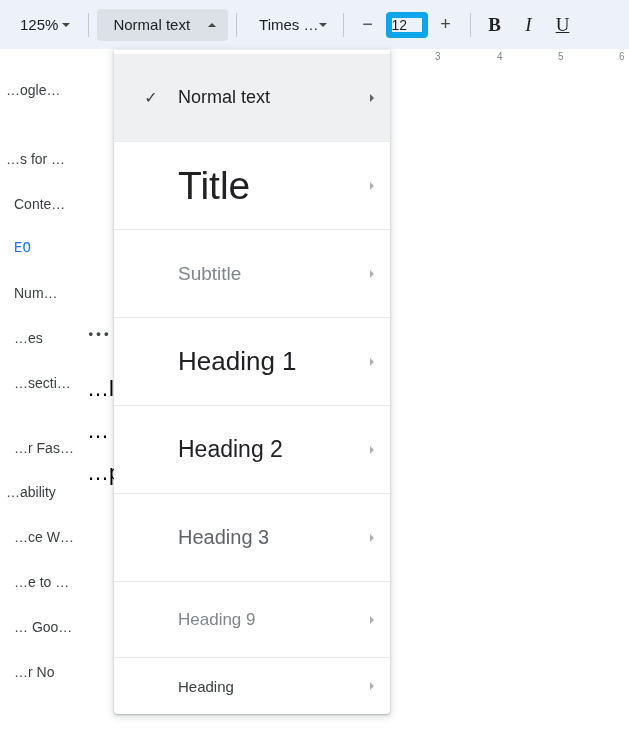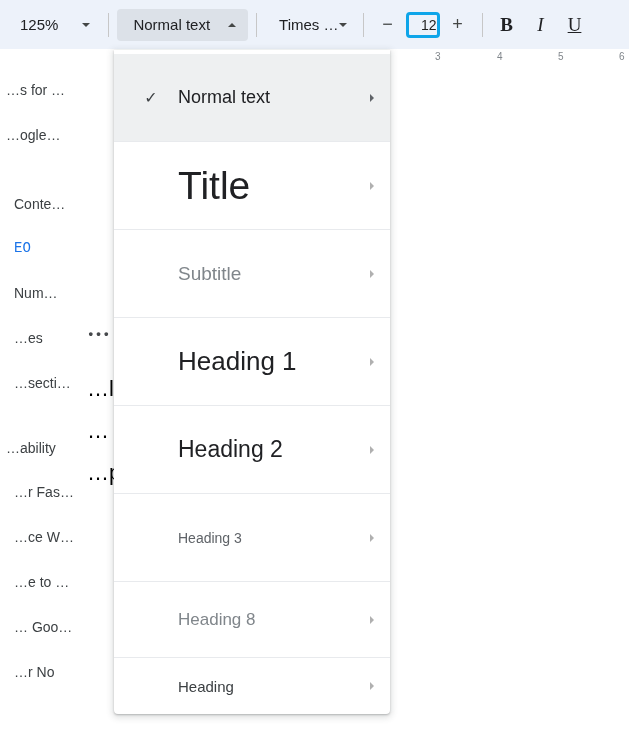--- a/index.html
+++ b/index.html
@@ -17,27 +17,27 @@
   }
   .toolbar .divider {
     width: 1px; height: 24px; background: #c7c7c7; margin: 0 6px;
   }
   .tb-btn {
     display: flex; align-items: center; justify-content: center;
     height: 32px; min-width: 32px; border-radius: 4px;
     font-size: 14px; color: #202124; cursor: pointer;
     padding: 0 6px;
   }
-  .zoom { padding: 0 10px 0 14px; gap: 24px; font-size: 15px; }
+  .zoom { padding: 0 10px 0 14px; gap: 4px; font-size: 15px; }
   .styles-btn { background: #dce1e8; border-radius: 4px; padding: 0 12px 0 16px; gap: 18px; font-size: 15px; }
   .font-btn { padding: 0 8px 0 14px; font-size: 15px; }
   .font-size-input {
-    width: 34px; height: 26px;
-    border: 3px solid #0ea5e9; border-radius: 4px;
-    background: transparent; text-align: right;
+    width: 42px; height: 26px;
+    border: 6px solid #0ea5e9; border-radius: 4px;
+    background: transparent; text-align: left;
     font-size: 14px; color: #1f1f1f;
   }
   .bold { font-weight: 700; font-family: "Times New Roman", serif; font-size: 19px; }
   .italic { font-style: italic; font-family: "Times New Roman", serif; font-size: 19px; }
   .underline { text-decoration: underline; font-family: "Times New Roman", serif; font-size: 19px; }
   .caret-down, .caret-up {
     width: 0; height: 0; border-left: 4px solid transparent; border-right: 4px solid transparent;
   }
   .caret-down { border-top: 4px solid #444746; }
   .caret-up { border-bottom: 4px solid #444746; }
@@ -125,21 +125,21 @@
   .dd-row.h2       { height: 88px; }
   .dd-row.h3       { height: 88px; }
   .dd-row.h4       { height: 76px; }
   .dd-row.options  { height: 56px; }
 
   .lbl-normal   { font-size: 18px; }
   .lbl-title    { font-size: 39px; font-weight: 400; }
   .lbl-subtitle { font-size: 19px; color: #80868b; }
   .lbl-h1       { font-size: 26px; }
   .lbl-h2       { font-size: 23px; }
-  .lbl-h3       { font-size: 14px; color: #5f6368; }
+  .lbl-h3       { font-size: 20px; color: #5f6368; }
   .lbl-h4       { font-size: 17px; color: #80868b; }
   .lbl-options  { font-size: 15px; color: #3c4043; }
 </style>
 </head>
 <body>
 
 <div class="toolbar">
   <div class="tb-btn zoom">
     <span>125%</span>
     <span class="caret-down"></span>
@@ -169,29 +169,29 @@
 </div>
 
 <div class="ruler" id="ruler">
     <span class="ruler-tick" style="left: 435px;">3</span>
     <span class="ruler-tick" style="left: 497px;">4</span>
     <span class="ruler-tick" style="left: 558px;">5</span>
     <span class="ruler-tick" style="left: 619px;">6</span>
   </div>
 
 <div class="outline" id="outline">
+    <div class="item" style="margin-bottom: 36px;">…ogle…</div>
     <div class="item" style="margin-bottom: 12px;">…s for …</div>
-    <div class="item" style="margin-bottom: 36px;">…ogle…</div>
     <div class="item indent" style="margin-bottom: 12px;"> Conte…</div>
     <div class="item indent active" style="margin-bottom: 12px;">EO</div>
     <div class="item indent" style="margin-bottom: 12px;"> Num…</div>
     <div class="item indent" style="margin-bottom: 12px;">…es</div>
     <div class="item indent" style="margin-bottom: 32px;">…sections</div>
+    <div class="item indent" style="margin-bottom: 12px;">…r Fas…</div>
     <div class="item" style="margin-bottom: 12px;">…ability</div>
-    <div class="item indent" style="margin-bottom: 12px;">…r Fas…</div>
     <div class="item indent" style="margin-bottom: 12px;">…ce W…</div>
     <div class="item indent" style="margin-bottom: 12px;">…e to d…</div>
     <div class="item indent" style="margin-bottom: 12px;">… Goo…</div>
     <div class="item indent" style="margin-bottom: 12px;">…r No</div>
   </div>
 
 <div class="doc">
   <h3>… For SEO</h3>
   <p>
     <span>…les like Title, Subtitle, H</span><br>
@@ -226,21 +226,21 @@
       <span class="dd-label lbl-h2">Heading 2</span>
       <span class="dd-arrow muted"></span>
     </div>
     <div class="dd-row h3">
       <span class="dd-check"></span>
       <span class="dd-label lbl-h3">Heading 3</span>
       <span class="dd-arrow muted"></span>
     </div>
     <div class="dd-row h4">
       <span class="dd-check"></span>
-      <span class="dd-label lbl-h4">Heading 8</span>
+      <span class="dd-label lbl-h4">Heading 9</span>
       <span class="dd-arrow muted"></span>
     </div>
     <div class="dd-row options">
       <span class="dd-check"></span>
       <span class="dd-label lbl-options">Heading</span>
       <span class="dd-arrow muted"></span>
     </div>
   </div>
 
 </body></html>

